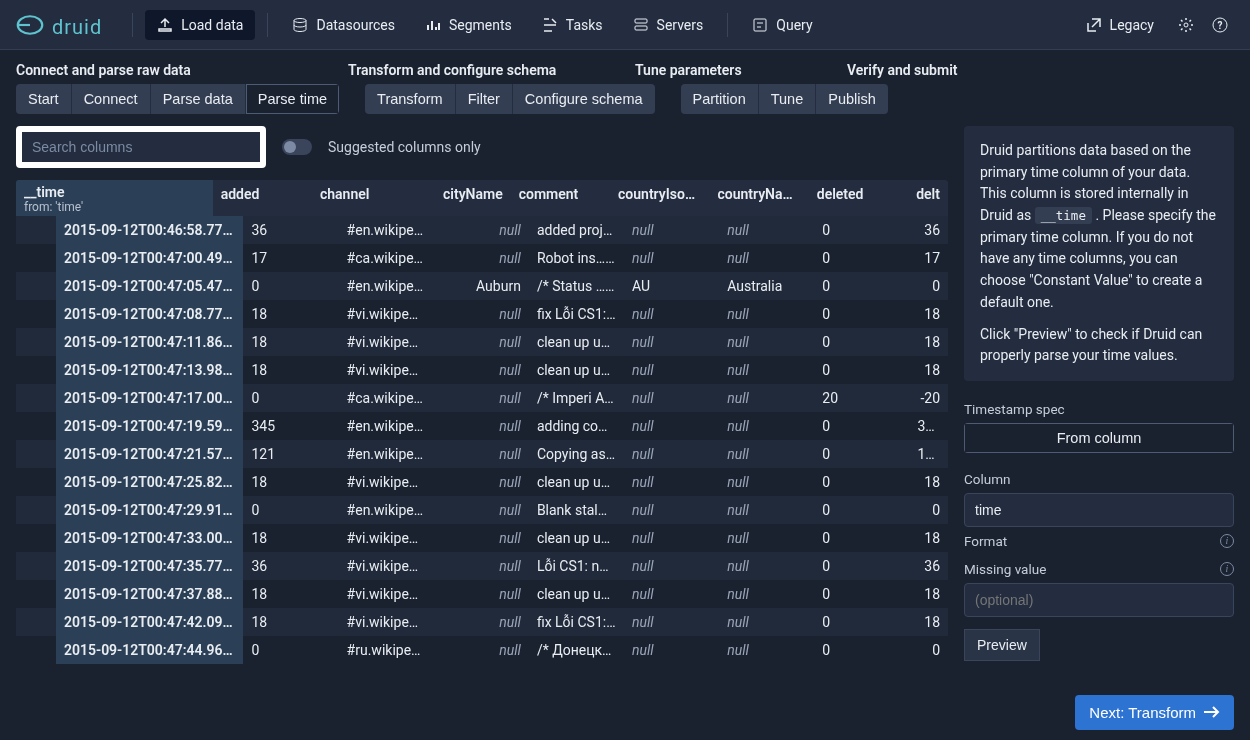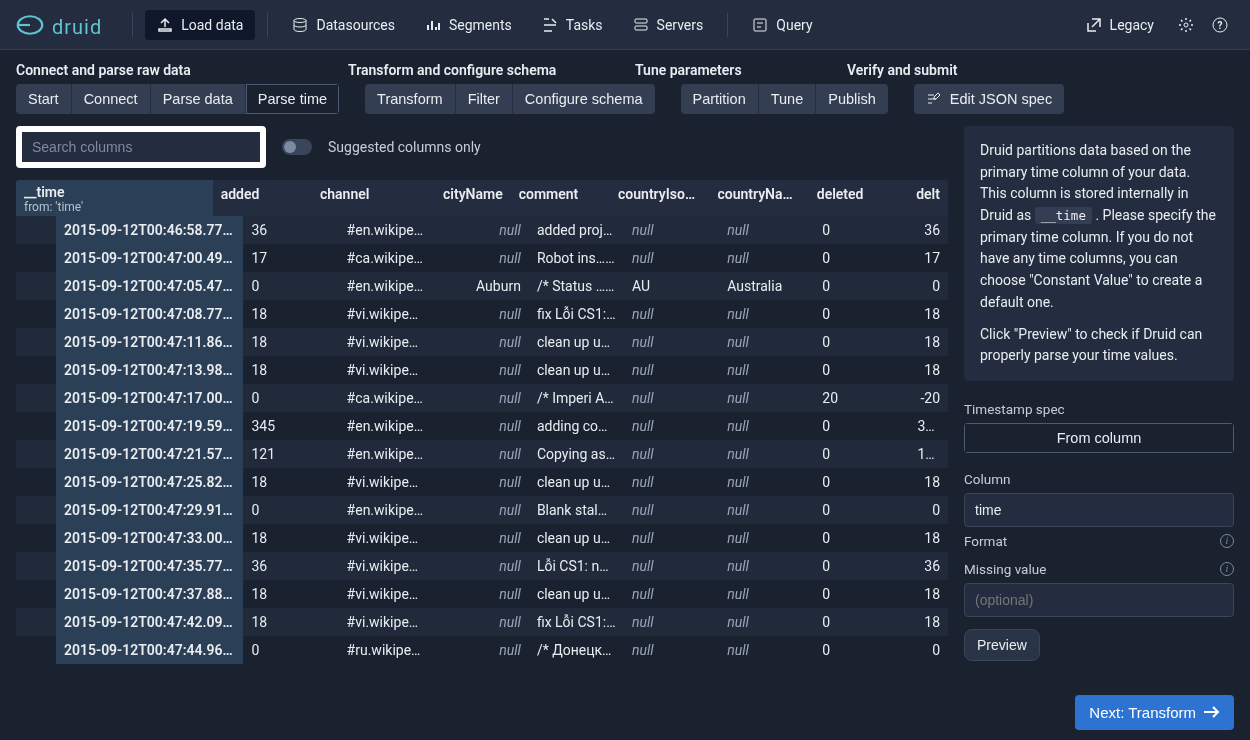--- a/index.html
+++ b/index.html
@@ -50,21 +50,21 @@
   .th.c-time .sub { font-weight:400; font-size:12px; color:#b7c0cf;}
   .trow:nth-child(odd){ background:#212a3a; }
   .trow:nth-child(even){ background:#1a2230; }
   .trow .c-time { font-weight:600; background:#2b4056;margin-left:40px; }
   .null { font-style:italic; color:#9aa5b8; }
   .infobox { background:#232d3f; border-radius:4px; padding:14px 16px; font-size:14px; line-height:1.55; margin-bottom:14px; }
   .infobox code { background:#333e52; padding:1px 6px; border-radius:3px; font-family:ui-monospace,Menlo,monospace; font-size:12.5px; }
   .field-label { font-size:13.5px; color:#c6cdd9; margin:6px 0 6px; display:flex; align-items:center; justify-content:space-between; }
   .input, .select { background:#232d3f; border:1px solid #3a455c; border-radius:4px; padding:8px 10px; color:#e9edf2; font-size:14px; width:100%; }
   .select { display:flex; justify-content:space-between; align-items:center; cursor:pointer; }
-  .btn-outline { background:#2a3447; border:1px solid #3a455c; color:#e9edf2; padding:7px 12px; border-radius:8px; margin-top:12px; cursor:pointer; font-size:14px; width:fit-content;}
+  .btn-outline { background:#2a3447; border:1px solid #3a455c; color:#e9edf2; padding:7px 12px; border-radius:0; margin-top:12px; cursor:pointer; font-size:14px; width:fit-content;}
   .footer { position:absolute; bottom:10px; right:16px; }
   .primary-btn { background:#2d73d2; color:#fff; border:none; padding:9px 14px; border-radius:4px; font-size:15px; display:flex; align-items:center; gap:8px; cursor:pointer; }
   .ellip { color:#7c8aa3; }
   .info-icon { width:14px; height:14px; border:1px solid #7c8aa3; border-radius:50%; display:inline-flex; align-items:center; justify-content:center; font-size:10px; color:#7c8aa3; font-style:italic; font-family:serif;}
   .gap{ width:10px; }
 </style>
 </head>
 <body>
 
 <div class="navbar">
@@ -176,28 +176,20 @@
     <button class="btn">Filter</button>
     <button class="btn">Configure schema</button>
   </div>
   <div class="gap"></div>
   <div class="btn-group">
     <button class="btn">Partition</button>
     <button class="btn">Tune</button>
     <button class="btn">Publish</button>
   </div>
   <div class="gap"></div>
-  <button class="btn alone" style="display:flex;align-items:center;gap:8px;">
-    <span class="icon">
-        <svg viewBox="0 0 16 16">
-          <path d="M2 12 L6 12 M2 8 L10 8 M2 4 L8 4 M12 2 L14 4 L10 8 L8 8 L8 6 Z" stroke="#e9edf2" fill="none"></path>
-        </svg>
-      </span>
-    <span>Edit JSON spec</span>
-  </button>
 </div>
 
 <div class="content">
   <div class="left">
     <div class="toolbar">
       <input class="search" placeholder="Search columns" style="">
       <div class="toggle"></div>
       <span class="togglelabel">Suggested columns only</span>
     </div>
 

